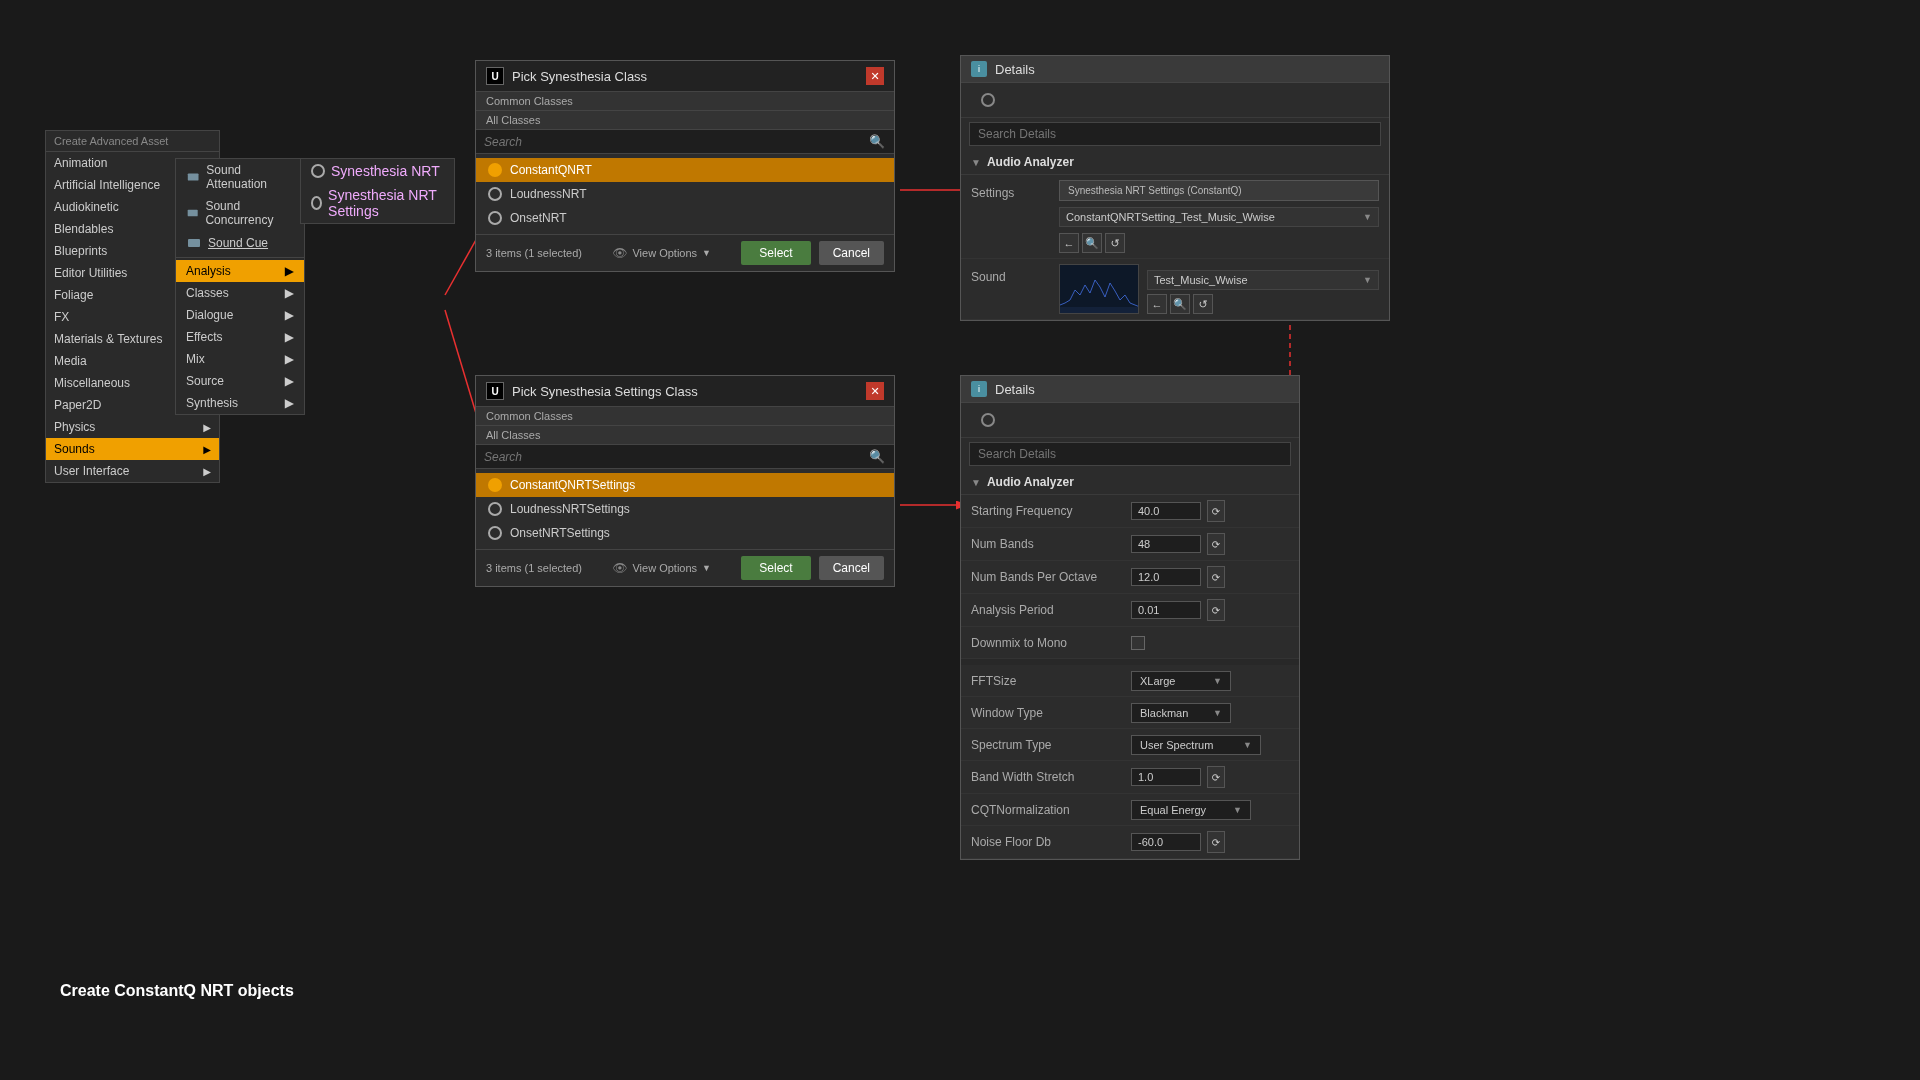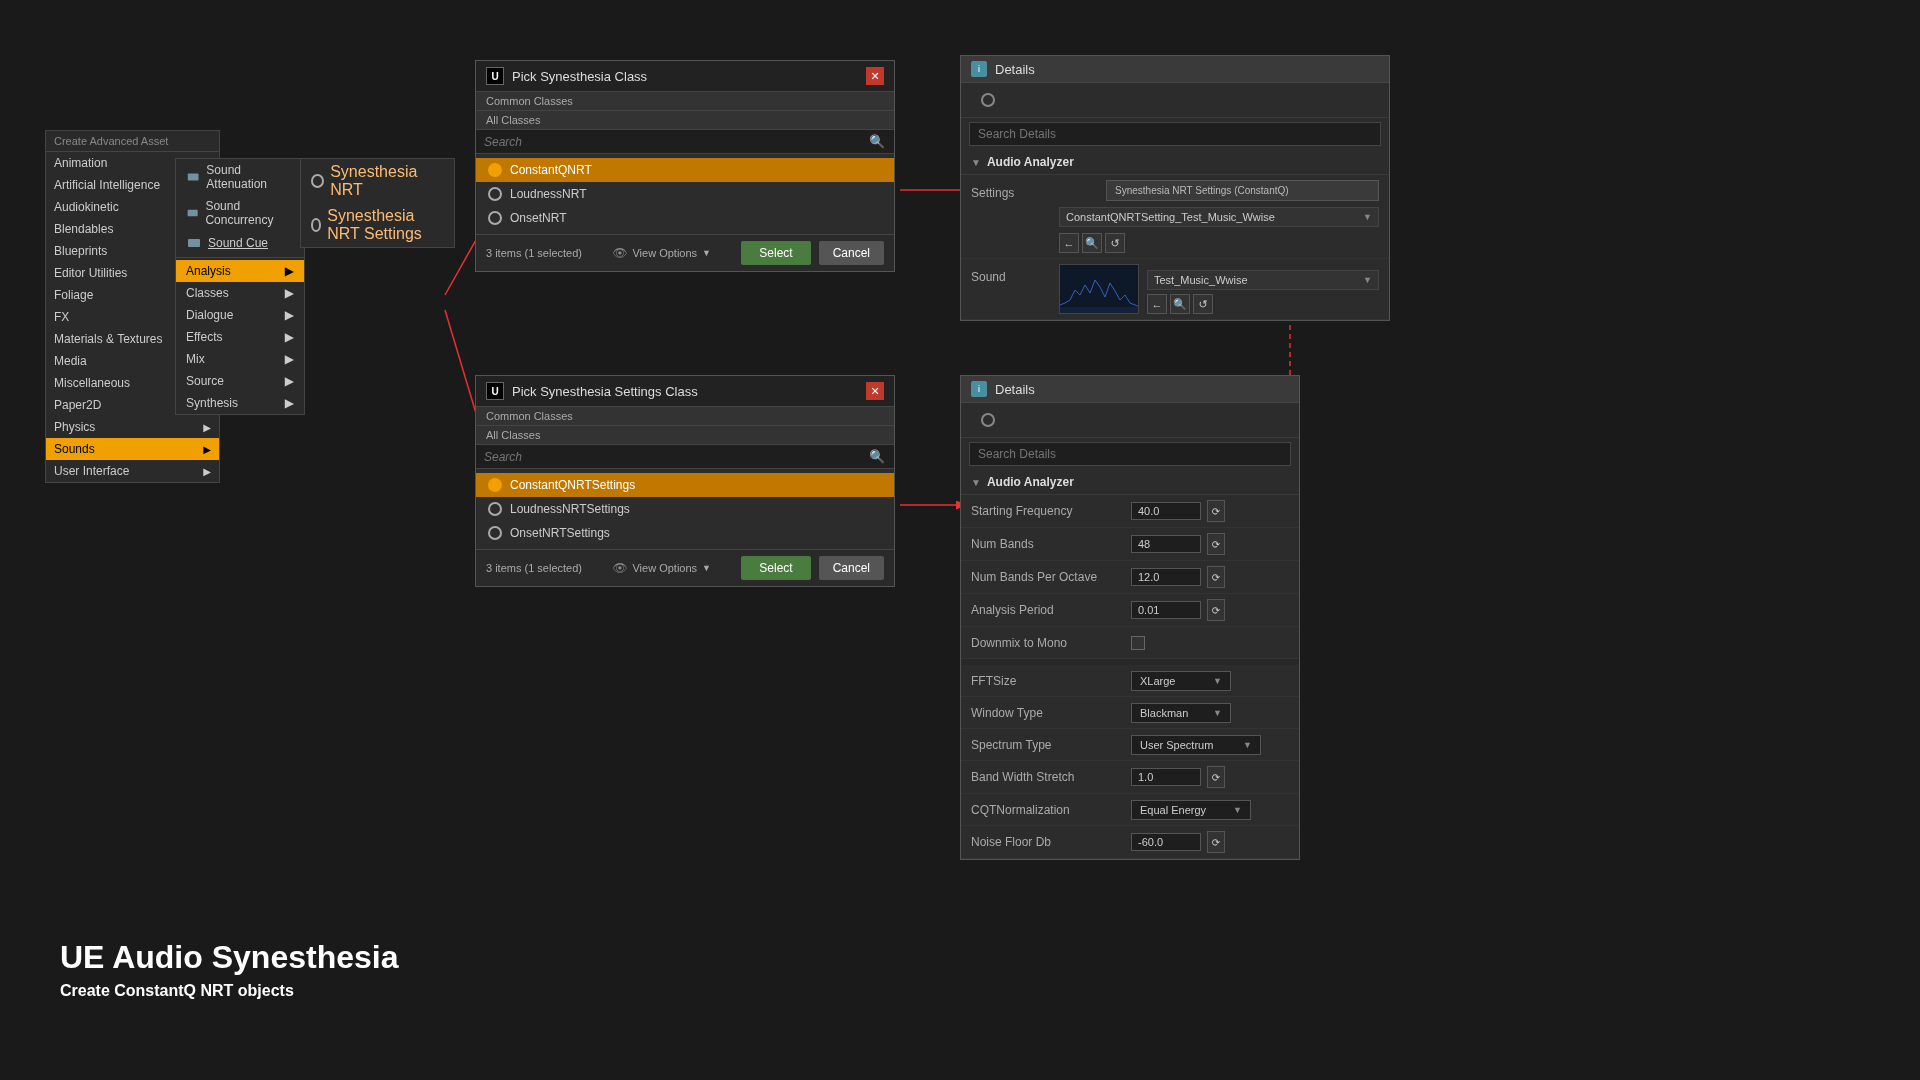--- a/index.html
+++ b/index.html
@@ -69,22 +69,22 @@
       top: 158px;
       left: 300px;
       background: #2a2a2a;
       border: 1px solid #444;
       width: 155px;
       z-index: 12;
     }
     .analysis-menu-item {
       padding: 4px 10px;
       cursor: pointer;
-      font-size: 16px;
-      color: #fdba74;
+      font-size: 14px;
+      color: #f0abfc;
       display: flex;
       align-items: flex-end;
     }
 
     
     .dialog {
       position: absolute;
       background: #2c2c2c;
       border: 1px solid #555;
       z-index: 20;
@@ -674,21 +674,21 @@
   <input class="details-search" type="text" placeholder="Search Details" style="">
   <div class="details-section-title">
     <span class="expand-arrow">▼</span>
     <span>Audio Analyzer</span>
   </div>
 
   
   <div class="settings-compound-row">
     <div class="settings-compound-label">Settings</div>
     <div class="settings-compound-inner">
-      <div style="background:#3a3a3a; padding:4px 8px; border:1px solid #555; font-size:10px; color:#bbb; margin-bottom:2px;margin-left:47px;">Synesthesia NRT Settings (ConstantQ)</div>
+      <div style="background:#3a3a3a; padding:4px 8px; border:1px solid #555; font-size:10px; color:#bbb; margin-bottom:2px;">Synesthesia NRT Settings (ConstantQ)</div>
       <div class="settings-name-row">
         <span class="settings-name-text">ConstantQNRTSetting_Test_Music_Wwise</span>
         <span style="font-size:9px; color:#888;">▼</span>
       </div>
       <div style="display:flex; gap:3px; margin-top:2px;">
         <div class="details-icon-btn">←</div>
         <div class="details-icon-btn">🔍</div>
         <div class="details-icon-btn">↺</div>
       </div>
     </div>
@@ -829,15 +829,14 @@
   <div class="details-row">
     <span class="details-label">Noise Floor Db</span>
     <div class="details-value">
       <input class="details-number-input" type="text" value="-60.0" style="">
       <div class="details-spin-btn">⟳</div>
     </div>
   </div>
 </div>
 
 <div class="bottom-label">
-  <h2>UE Audio Synesthesia</h2>
   <p>Create ConstantQ NRT objects</p>
 </div>
 
 </body></html>

